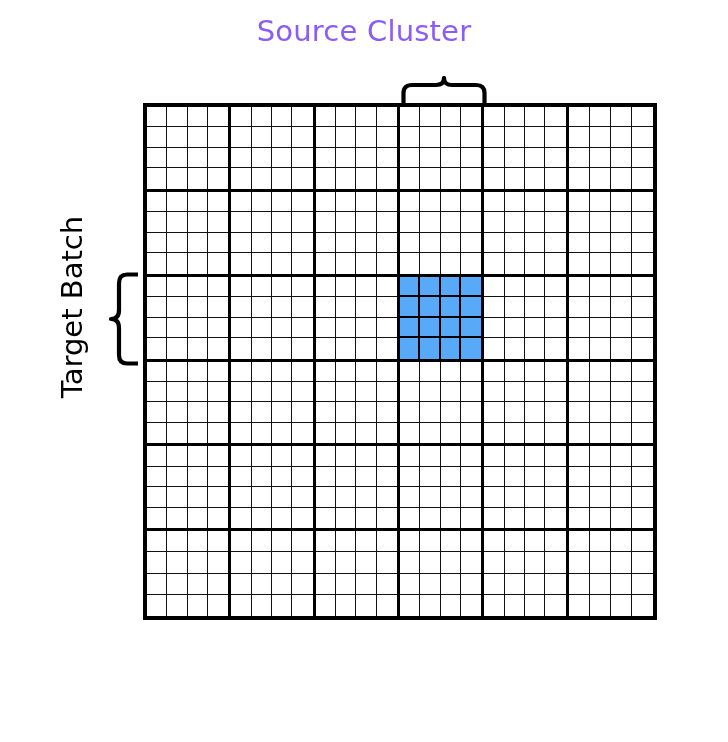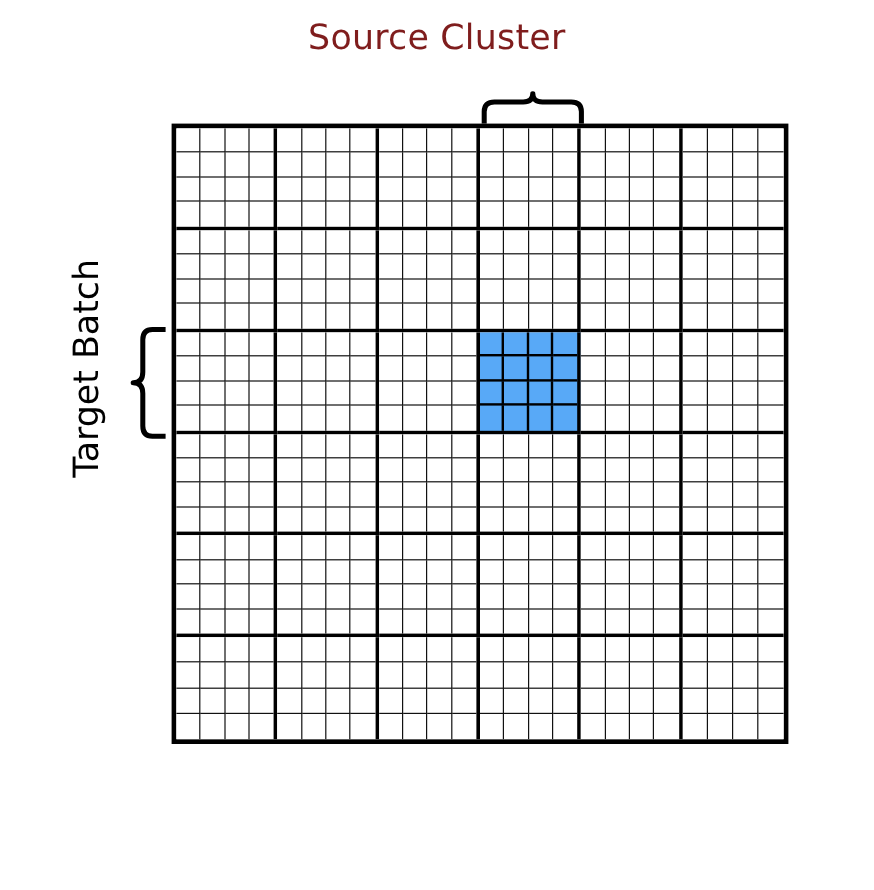--- a/index.html
+++ b/index.html
@@ -25,21 +25,21 @@
 
   
   #top-label {
     position: absolute;
     left: 0;
     top: 13px;
     width: 728px;
     text-align: center;
     font-size: 29px;
     line-height: 36px;
-    color: #7f1d1d;
+    color: #8b5cf6;
     letter-spacing: 0.2px;
     white-space: nowrap;
   }
 
   
   #left-label-wrap {
     position: absolute;
     left: 72px;
     top: 307px;
     width: 0;

